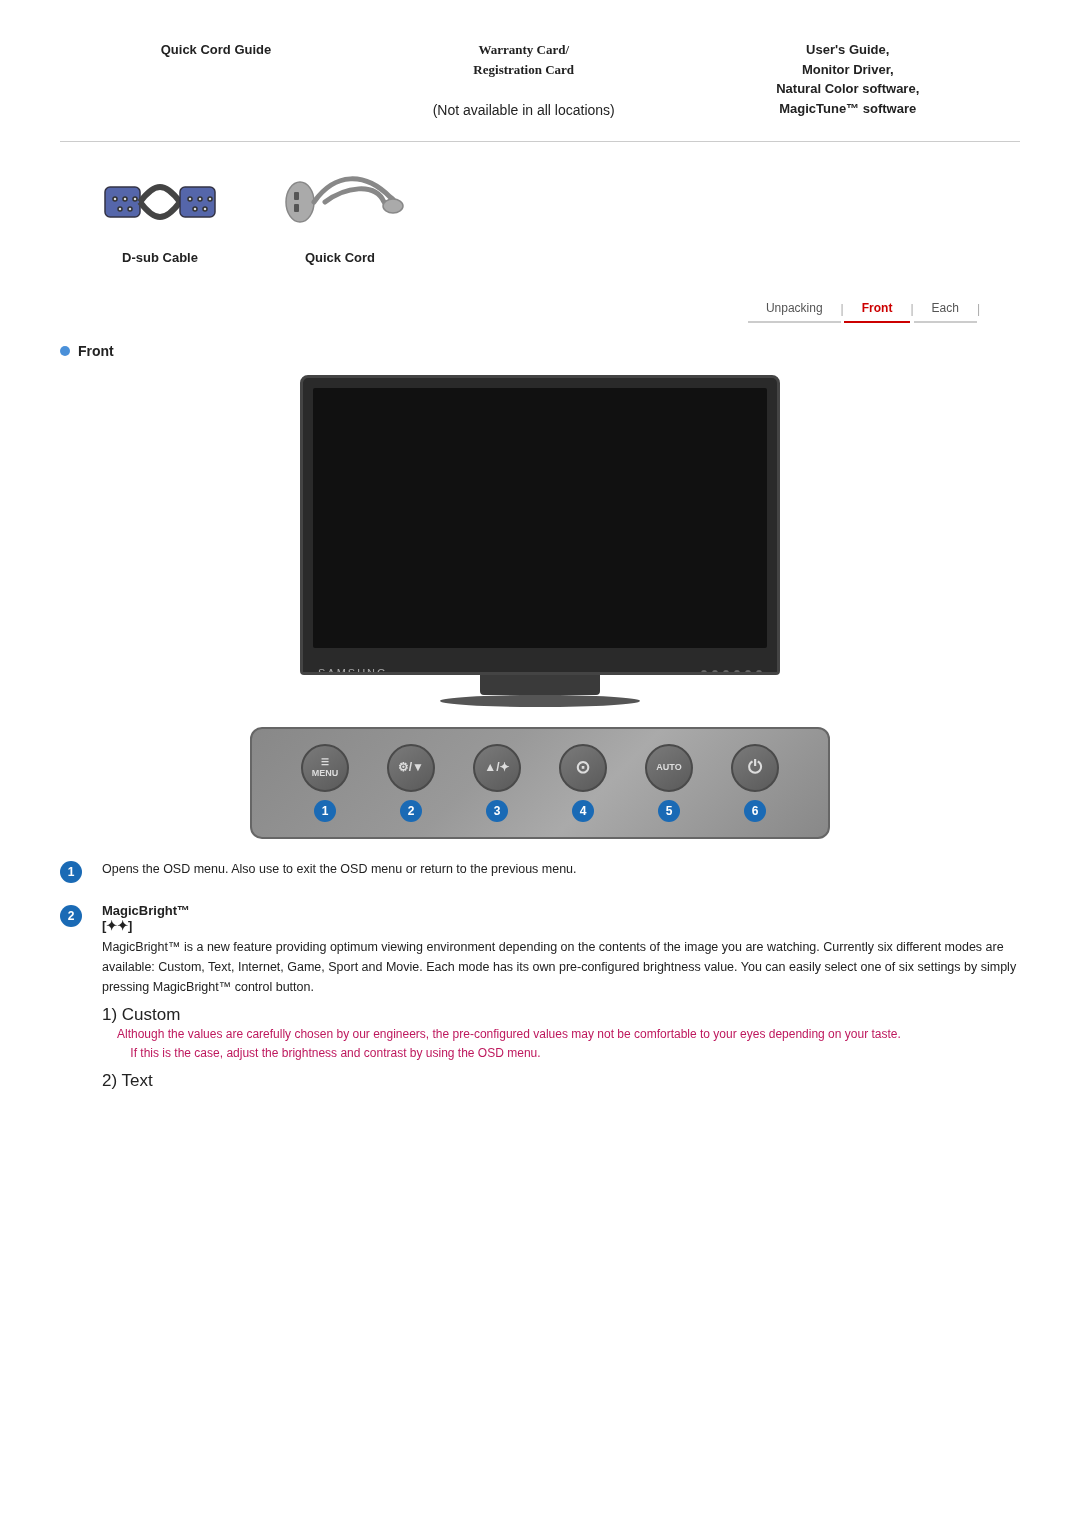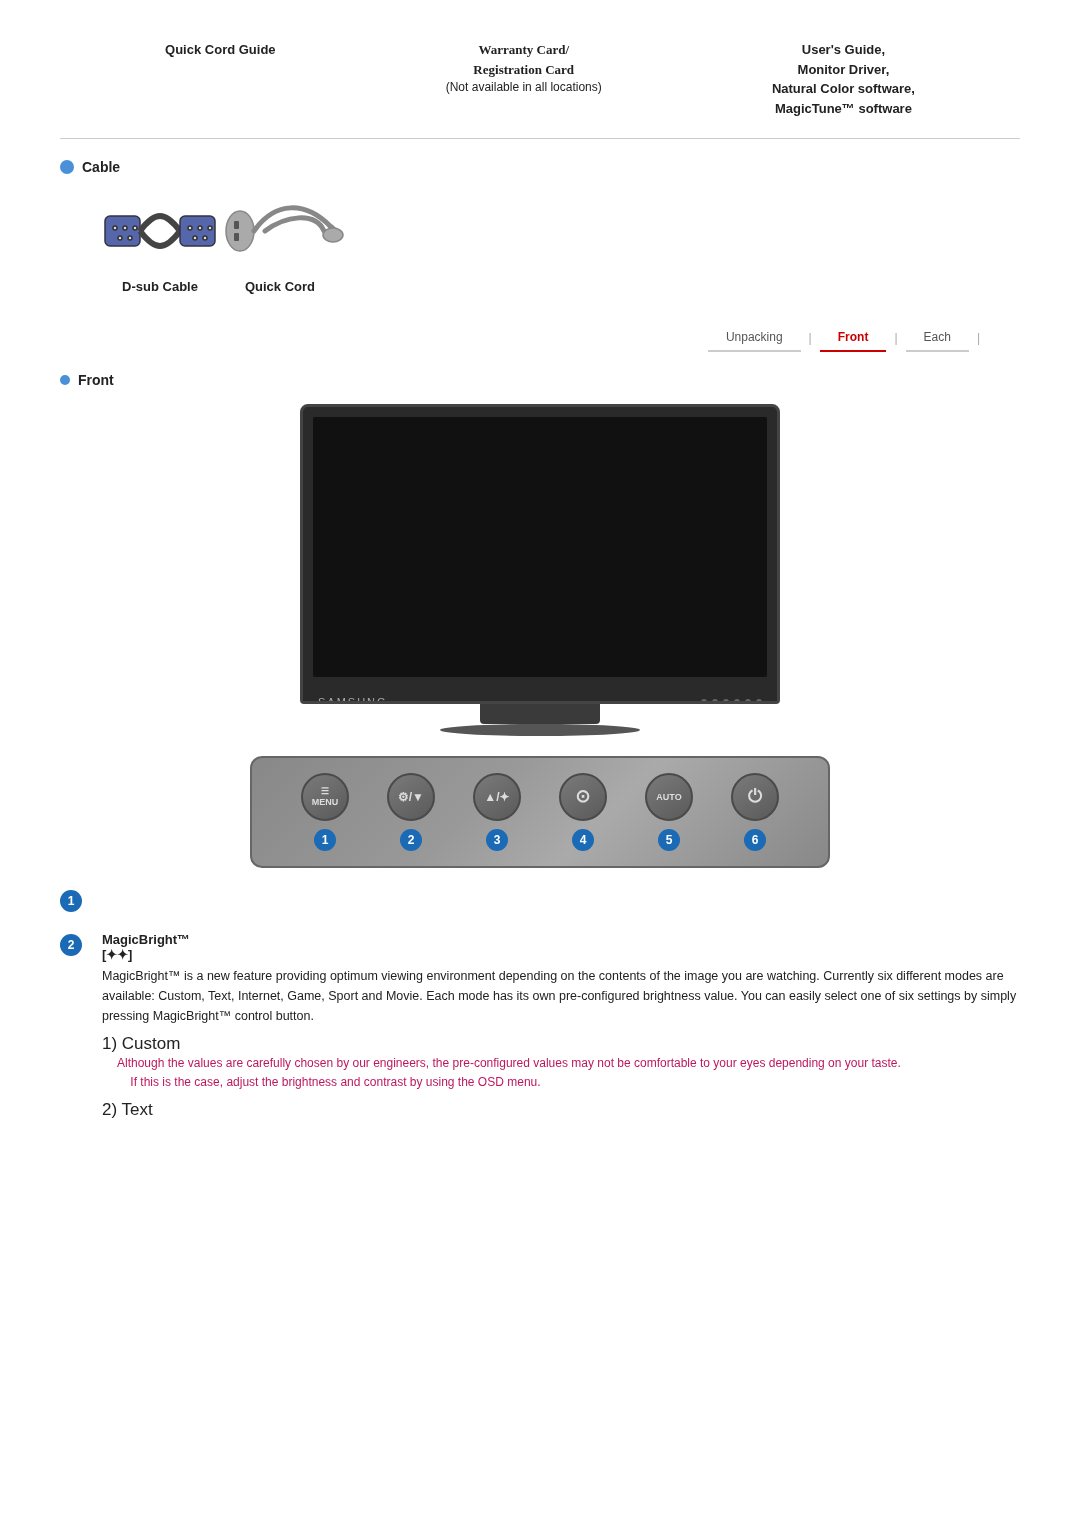--- a/index.html
+++ b/index.html
@@ -24,22 +24,23 @@
     .doc-item {
       text-align: center;
       max-width: 200px;
     }
     .doc-item .title {
       font-weight: bold;
       font-size: 13px;
       line-height: 1.5;
     }
     .doc-item .subtitle {
-      font-size: 12px;
+      font-size: 14px;
       line-height: 1.4;
+      margin-top: 22px;
     }
 
     
     .divider {
       border: none;
       border-top: 1px solid #ccc;
       margin: 10px 0 20px 0;
     }
 
     
@@ -64,20 +65,21 @@
       height: 10px;
       background: #4a90d9;
     }
 
     
     .cable-section {
       margin-bottom: 30px;
     }
     .cable-items {
       display: flex;
+      gap: 60px;
       align-items: flex-end;
       margin-left: 40px;
       margin-bottom: 10px;
     }
     .cable-item {
       text-align: center;
     }
     .cable-item .cable-img {
       margin-bottom: 8px;
     }
@@ -96,21 +98,21 @@
       height: 80px;
     }
 
     
     .nav-tabs {
       display: flex;
       align-items: center;
       justify-content: flex-end;
       margin-bottom: 20px;
       padding-right: 40px;
-      gap: 8px;
+      gap: 0;
     }
     .nav-tab {
       padding: 6px 18px;
       font-size: 12px;
       color: #555;
       border-bottom: 2px solid #ccc;
       cursor: pointer;
     }
     .nav-tab.active {
       color: #cc0000;
@@ -306,24 +308,20 @@
     <div class="subtitle">(Not available in all locations)</div>
   </div>
   <div class="doc-item">
     <div class="title"><strong>User's Guide,<br>Monitor Driver,<br>Natural Color software,<br>MagicTune™ software</strong></div>
   </div>
 </div>
 
 <hr class="divider">
 
 <div class="cable-section">
-  <div class="section-header">
-    <span class="section-dot"></span>
-    <span>Cable</span>
-  </div>
   <div class="cable-items">
 
     <div class="cable-item">
       <div class="cable-img dsub-icon">
         <svg width="120" height="80" viewBox="0 0 120 80">
 
           <g fill="none" stroke="#333" stroke-width="1.5">
 
             <rect x="5" y="25" width="35" height="30" rx="5" fill="#5566aa" stroke="#334"></rect>
 
@@ -448,20 +446,21 @@
       <div class="ctrl-number n6">6</div>
     </div>
   </div>
 </div>
 
 <div class="descriptions">
 
   <div class="desc-item">
     <div class="desc-number">1</div>
     <div class="desc-content">
+      <div class="desc-text">Opens the OSD menu. Also use to exit the OSD menu or return to the previous menu.</div>
     </div>
   </div>
 
   <div class="desc-item">
     <div class="desc-number">2</div>
     <div class="desc-content">
       <div class="desc-label">MagicBright™<br>[✦✦]</div>
       <div class="desc-text">MagicBright™ is a new feature providing optimum viewing environment depending on the contents of the image you are watching. Currently six different modes are available: Custom, Text, Internet, Game, Sport and Movie. Each mode has its own pre-configured brightness value. You can easily select one of six settings by simply pressing MagicBright™ control button.</div>
       <div class="desc-subitem">
         <div class="sub-title">1) Custom</div>

